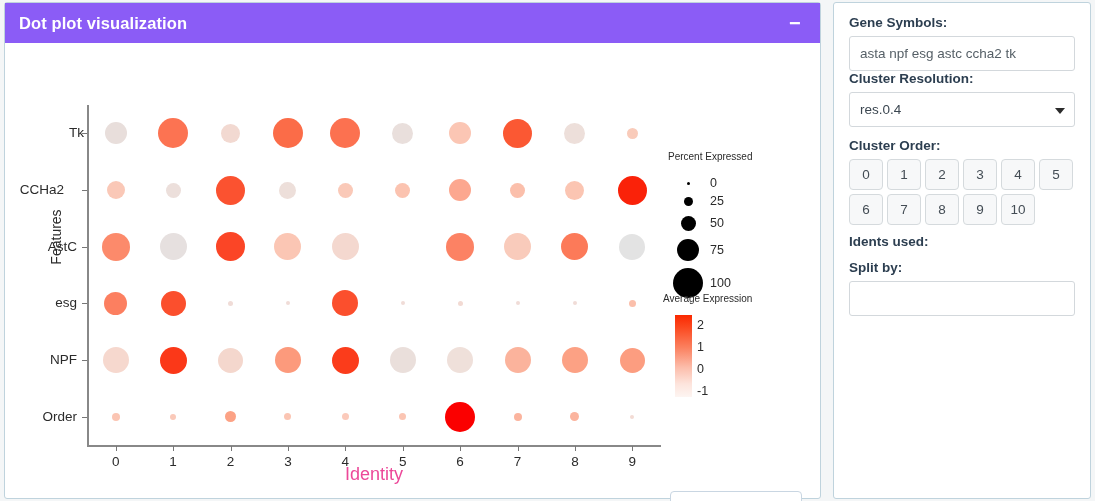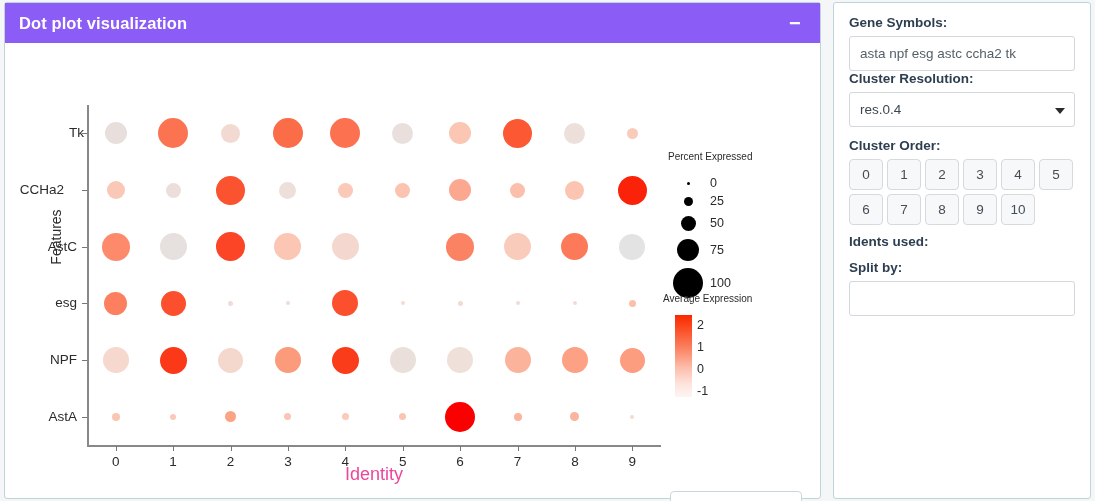--- a/index.html
+++ b/index.html
@@ -191,21 +191,21 @@
             <div class="ytick" style="left: 9px; top: 83.3333px;">Tk</div>
             <div class="ytick-mark" style="left: 77px; top: 90.3333px;"></div>
             <div class="ytick" style="left: 2px; top: 140px; text-align: center;">CCHa2</div>
             <div class="ytick-mark" style="left: 77px; top: 147px;"></div>
             <div class="ytick" style="left: 2px; top: 196.667px;">AstC</div>
             <div class="ytick-mark" style="left: 77px; top: 203.667px;"></div>
             <div class="ytick" style="left: 2px; top: 253.333px;">esg</div>
             <div class="ytick-mark" style="left: 77px; top: 260.333px;"></div>
             <div class="ytick" style="left: 2px; top: 310px;">NPF</div>
             <div class="ytick-mark" style="left: 77px; top: 317px;"></div>
-            <div class="ytick" style="left: 2px; top: 366.667px;">AstA</div>
+            <div class="ytick" style="left: 2px; top: 366.667px;">Order</div>
             <div class="ytick-mark" style="left: 77px; top: 373.667px;"></div>
           </div>
         <div id="x-ticks">
             <div class="xtick" style="left: 95.7px; top: 411px;">0</div>
             <div class="xtick-mark" style="left: 110.7px; top: 403px;"></div>
             <div class="xtick" style="left: 153.1px; top: 411px;">1</div>
             <div class="xtick-mark" style="left: 168.1px; top: 403px;"></div>
             <div class="xtick" style="left: 210.5px; top: 411px;">2</div>
             <div class="xtick-mark" style="left: 225.5px; top: 403px;"></div>
             <div class="xtick" style="left: 267.9px; top: 411px;">3</div>

